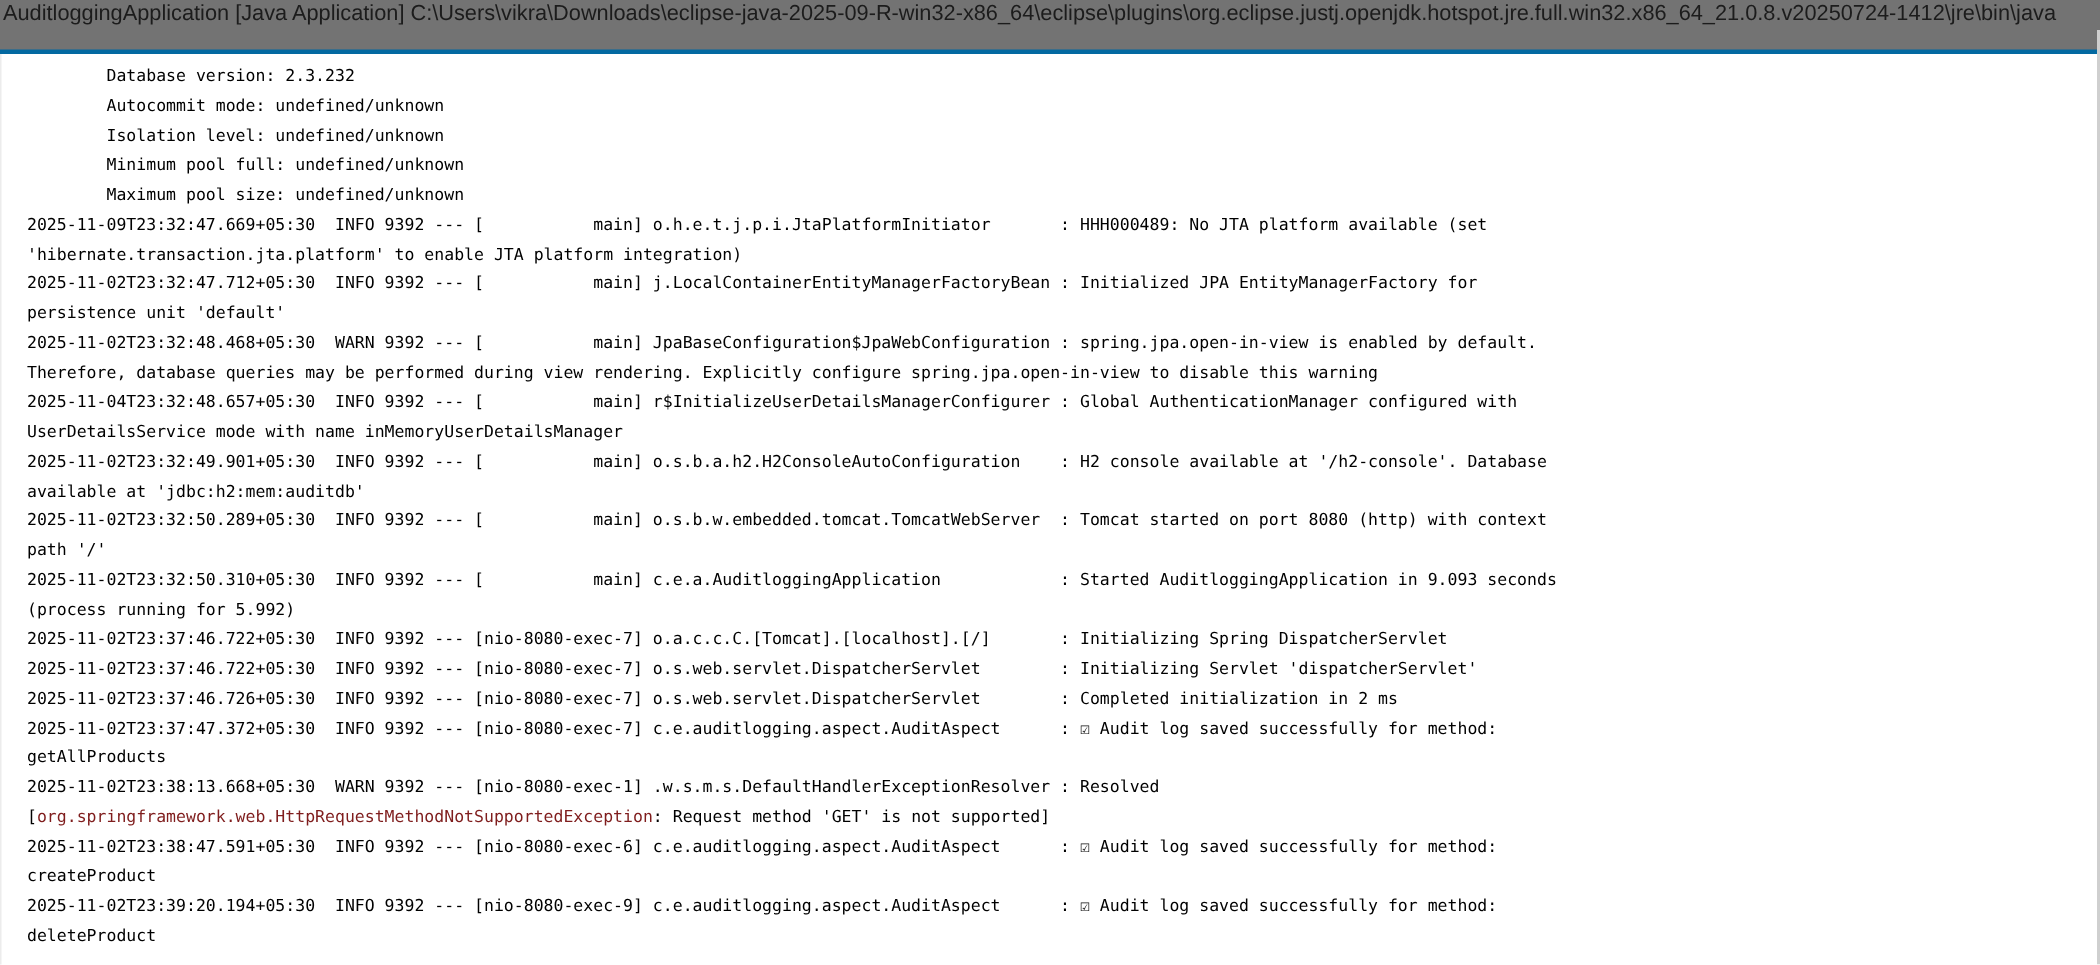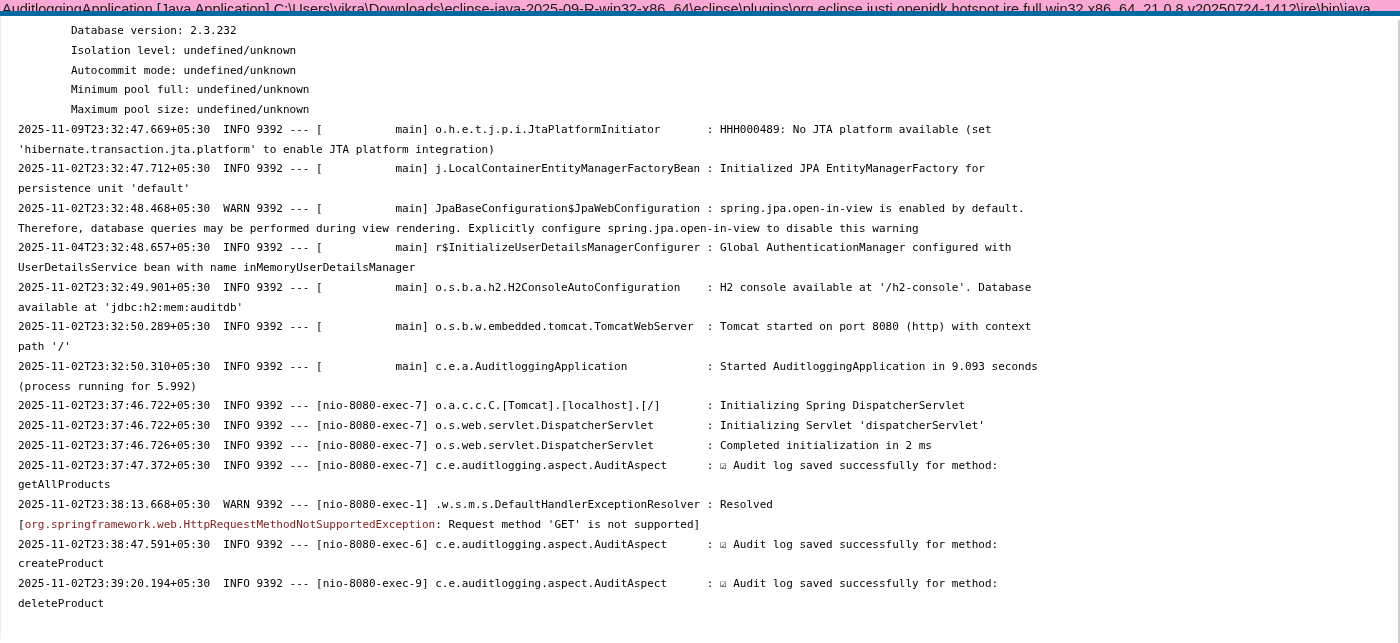--- a/index.html
+++ b/index.html
@@ -8,30 +8,30 @@
     background: #ffffff;
   }
   body {
     width: 1400px;
     height: 643px;
     overflow: hidden;
     position: relative;
   }
   .title-bar {
     box-sizing: border-box;
-    height: 16px;
+    height: 36px;
     padding: 1px 0 0 2px;
     font-family: "Liberation Sans", sans-serif;
     font-size: 14.5px;
     line-height: 17px;
     color: #1c1c1c;
     white-space: nowrap;
     overflow: hidden;
-    border-bottom: 5px solid #0369a1;
-    background: #f9a8d4;
+    border-bottom: 3px solid #0369a1;
+    background: #737373;
   }
   .console {
     box-sizing: border-box;
     padding: 5px 0 0 17px;
     font-family: "DejaVu Sans Mono", "Liberation Mono", monospace;
     font-size: 11px;
     color: #000000;
     background: #ffffff;
     border-left: 1px solid #ececec;
     height: 623px;
@@ -55,32 +55,32 @@
     background: #cfcfcf;
   }
 </style>
 </head>
 <body>
 
 <div class="title-bar">AuditloggingApplication [Java Application] C:\Users\vikra\Downloads\eclipse-java-2025-09-R-win32-x86_64\eclipse\plugins\org.eclipse.justj.openjdk.hotspot.jre.full.win32.x86_64_21.0.8.v20250724-1412\jre\bin\java</div>
 
 <div class="console">
     <div class="console-line"><span>        Database version: 2.3.232</span></div>
+    <div class="console-line"><span>        Autocommit mode: undefined/unknown</span></div>
     <div class="console-line"><span>        Isolation level: undefined/unknown</span></div>
-    <div class="console-line"><span>        Autocommit mode: undefined/unknown</span></div>
     <div class="console-line"><span>        Minimum pool full: undefined/unknown</span></div>
     <div class="console-line"><span>        Maximum pool size: undefined/unknown</span></div>
     <div class="console-line"><span>2025-11-09T23:32:47.669+05:30  INFO 9392 --- [           main] o.h.e.t.j.p.i.JtaPlatformInitiator       : HHH000489: No JTA platform available (set</span></div>
     <div class="console-line"><span>'hibernate.transaction.jta.platform' to enable JTA platform integration)</span></div>
     <div class="console-line"><span>2025-11-02T23:32:47.712+05:30  INFO 9392 --- [           main] j.LocalContainerEntityManagerFactoryBean : Initialized JPA EntityManagerFactory for</span></div>
     <div class="console-line"><span>persistence unit 'default'</span></div>
     <div class="console-line"><span>2025-11-02T23:32:48.468+05:30  WARN 9392 --- [           main] JpaBaseConfiguration$JpaWebConfiguration : spring.jpa.open-in-view is enabled by default.</span></div>
     <div class="console-line"><span>Therefore, database queries may be performed during view rendering. Explicitly configure spring.jpa.open-in-view to disable this warning</span></div>
     <div class="console-line"><span>2025-11-04T23:32:48.657+05:30  INFO 9392 --- [           main] r$InitializeUserDetailsManagerConfigurer : Global AuthenticationManager configured with</span></div>
-    <div class="console-line"><span>UserDetailsService bean with name inMemoryUserDetailsManager</span></div>
+    <div class="console-line"><span>UserDetailsService mode with name inMemoryUserDetailsManager</span></div>
     <div class="console-line"><span>2025-11-02T23:32:49.901+05:30  INFO 9392 --- [           main] o.s.b.a.h2.H2ConsoleAutoConfiguration    : H2 console available at '/h2-console'. Database</span></div>
     <div class="console-line"><span>available at 'jdbc:h2:mem:auditdb'</span></div>
     <div class="console-line"><span>2025-11-02T23:32:50.289+05:30  INFO 9392 --- [           main] o.s.b.w.embedded.tomcat.TomcatWebServer  : Tomcat started on port 8080 (http) with context</span></div>
     <div class="console-line"><span>path '/'</span></div>
     <div class="console-line"><span>2025-11-02T23:32:50.310+05:30  INFO 9392 --- [           main] c.e.a.AuditloggingApplication            : Started AuditloggingApplication in 9.093 seconds</span></div>
     <div class="console-line"><span>(process running for 5.992)</span></div>
     <div class="console-line"><span>2025-11-02T23:37:46.722+05:30  INFO 9392 --- [nio-8080-exec-7] o.a.c.c.C.[Tomcat].[localhost].[/]       : Initializing Spring DispatcherServlet</span></div>
     <div class="console-line"><span>2025-11-02T23:37:46.722+05:30  INFO 9392 --- [nio-8080-exec-7] o.s.web.servlet.DispatcherServlet        : Initializing Servlet 'dispatcherServlet'</span></div>
     <div class="console-line"><span>2025-11-02T23:37:46.726+05:30  INFO 9392 --- [nio-8080-exec-7] o.s.web.servlet.DispatcherServlet        : Completed initialization in 2 ms</span></div>
     <div class="console-line"><span>2025-11-02T23:37:47.372+05:30  INFO 9392 --- [nio-8080-exec-7] c.e.auditlogging.aspect.AuditAspect      : ☑ Audit log saved successfully for method:</span></div>

